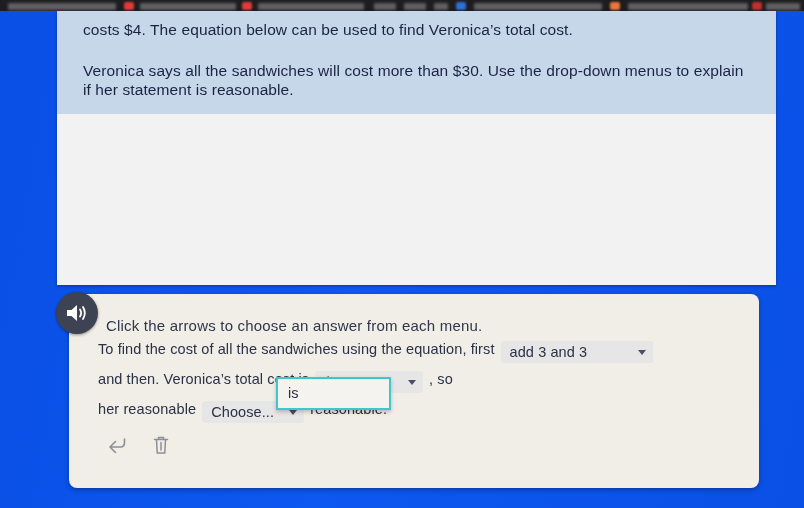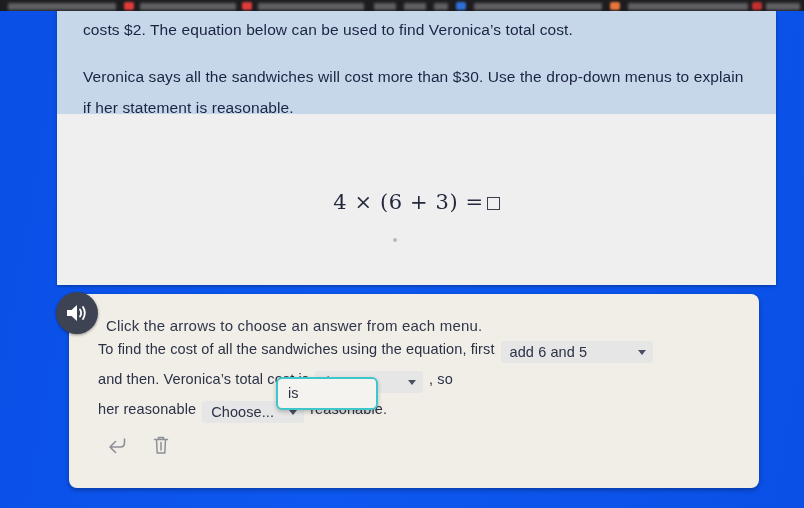--- a/index.html
+++ b/index.html
@@ -69,21 +69,21 @@
   .prompt-line {
     font-size: 15.5px;
     line-height: 21px;
     color: #1b2340;
     letter-spacing: .1px;
     white-space: nowrap;
   }
   .prompt-para {
     margin-top: 21px;
     font-size: 15.5px;
-    line-height: 31px;
+    line-height: 19px;
     color: #1b2340;
     letter-spacing: .1px;
     max-width: 670px;
   }
 
   #equation-area {
     position: relative;
     height: 171px;
     background: #efeff0;
   }
@@ -191,24 +191,24 @@
   }
   .dd-w1 { width: 152px; }
   .dd-w2 { width: 196px; }
   .dd-w3 { width: 108px; }
   .dd-w4 { width: 102px; }
 
   
   #dropdown-open-list {
     position: absolute;
     left: 207px; top: 83px;
-    width: 102px;
+    width: 115px;
     background: #f4f3ef;
     border: 2.5px solid #3fc6cb;
-    border-radius: 6px;
+    border-radius: 0;
     padding: 4px 0 5px 0;
     z-index: 20;
     box-shadow: 0 2px 4px rgba(0,0,0,.22);
   }
   .dd-option {
     font-size: 14.5px;
     color: #2b3146;
     padding: 2px 0 2px 10px;
     letter-spacing: .1px;
     cursor: pointer;
@@ -243,41 +243,35 @@
   <div class="bm" style="left:628px; width:120px;"></div>
   <div class="sq" style="left:752px; background:#c03030;"></div>
   <div class="bm" style="left:766px; width:34px;"></div>
 </div>
 
 <div id="app-backdrop"></div>
 
 <div id="question-card">
 
   <div id="question-prompt-area">
-    <div class="prompt-line">costs $2. The equation below can be used to find Veronica’s total cost.</div>
+    <div class="prompt-line">costs $4. The equation below can be used to find Veronica’s total cost.</div>
     <div class="prompt-para">Veronica says all the sandwiches will cost more than $30. Use the drop-down menus to explain if her statement is reasonable.</div>
   </div>
 
-  <div id="equation-area">
-    <div id="equation">
-      <span>4 × (6 + 3) =</span><span class="opbox"></span>
-    </div>
-    <div id="equation-cursor-dot"></div>
-  </div>
 
 </div>
 
 <div id="answer-panel">
 
   <div id="sentence-block">
 
     <div class="sentence-row">
       <span class="sent-text">To find the cost of all the sandwiches using the equation, first</span>
       <span class="dropdown dd-w1">
-        <span class="dd-label">add 6 and 5</span>
+        <span class="dd-label">add 3 and 3</span>
         <span class="caret"></span>
       </span>
     </div>
 
     <div class="sentence-row">
       <span class="sent-text">and then</span>
       <span class="sent-text">. Veronica’s total cost is</span>
       <span class="dropdown dd-w3">
         <span class="dd-label">$16</span>
         <span class="caret"></span>

